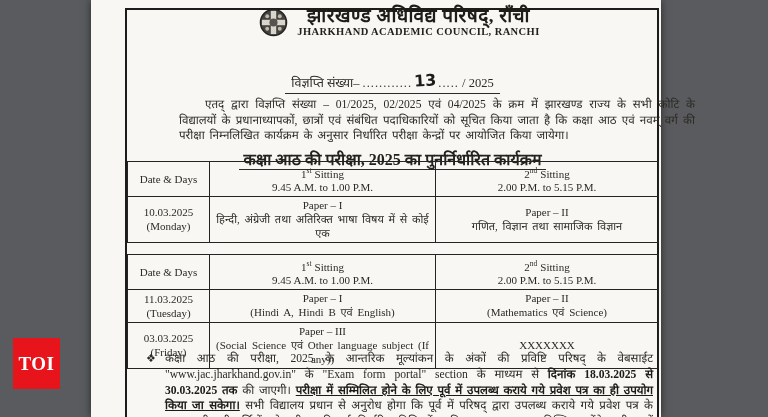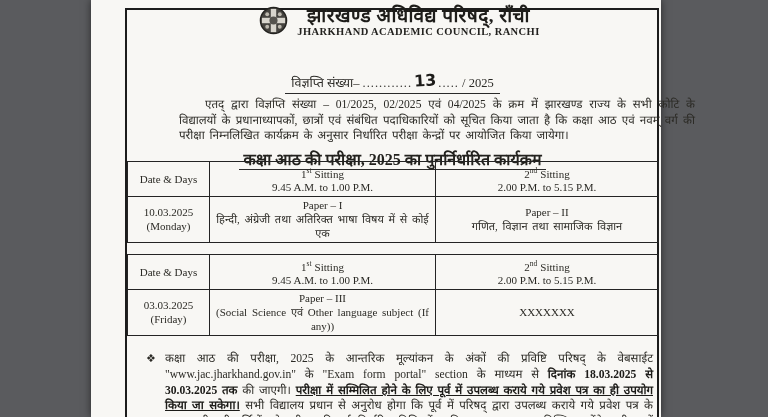--- a/index.html
+++ b/index.html
@@ -9,21 +9,21 @@
   .page{ position:absolute; left:91px; top:0; width:570px; height:417px;
          background:#f8f7f4; box-shadow:0 0 8px rgba(0,0,0,.55); color:#26241f; }
 
   .border-box{ position:absolute; left:34px; top:8px; width:534px; height:430px;
                border:2px solid #1c1c1c; }
 
   .inner{ position:absolute; left:36px; top:0; width:531px; height:417px; }
 
   
   .org-header{ position:absolute; top:6px; left:14px; width:517px;
-               display:flex; justify-content:center; align-items:flex-start; gap:9px; }
+               display:flex; justify-content:center; align-items:center; gap:9px; }
   .emblem{ width:29px; height:29px; flex:0 0 auto; }
   .org-titles{ text-align:center; }
   .org-hindi{ font-size:19px; font-weight:bold; color:#1e1d1a; line-height:20px; letter-spacing:.5px; }
   .org-english{ font-size:10.5px; font-weight:bold; letter-spacing:.4px; color:#23221f; line-height:12px; }
 
   
   .banner{ position:absolute; left:1px; top:44px; width:568px; height:23px;
            background:#101010; color:#f3f2ee; display:flex; align-items:center; justify-content:center;
            font-size:14px; font-weight:bold; letter-spacing:.3px; z-index:3; }
 
@@ -157,20 +157,34 @@
               <div class="hdr-line"><span>1</span><sup>st</sup><span class="sit-word">Sitting</span></div>
               <div class="hdr-line">9.45 A.M. to 1.00 P.M.</div>
             </td>
             <td>
               <div class="hdr-line"><span>2</span><sup>nd</sup><span class="sit-word">Sitting</span></div>
               <div class="hdr-line">2.00 P.M. to 5.15 P.M.</div>
             </td>
           </tr>
           <tr>
             <td class="date-cell">
+              <div>11.03.2025</div>
+              <div>(Tuesday)</div>
+            </td>
+            <td>
+              <div class="paper-title">Paper – I</div>
+              <div class="paper-desc">(Hindi A, Hindi B एवं  English)</div>
+            </td>
+            <td>
+              <div class="paper-title">Paper – II</div>
+              <div class="paper-desc">(Mathematics एवं  Science)</div>
+            </td>
+          </tr>
+          <tr>
+            <td class="date-cell">
               <div>03.03.2025</div>
               <div>(Friday)</div>
             </td>
             <td>
               <div class="paper-title">Paper – III</div>
               <div class="paper-desc">(Social Science एवं  Other language subject (If any))</div>
             </td>
             <td>
               <div class="paper-title">XXXXXXX</div>
             </td>
@@ -180,14 +194,17 @@
 
       <div class="note">
         <span class="note-bullet">❖</span>
         <p class="note-text"><span>कक्षा आठ की परीक्षा, 2025 के आन्तरिक मूल्यांकन के अंकों की प्रविष्टि परिषद् के वेबसाईट "www.jac.jharkhand.gov.in" के "Exam form portal" section के माध्यम से </span><span class="bold">दिनांक 18.03.2025 से 30.03.2025 तक</span><span> की जाएगी। </span><span class="bold-underline">परीक्षा में सम्मिलित होने के लिए पूर्व में उपलब्ध कराये गये प्रवेश पत्र का ही उपयोग किया जा सकेगा।</span><span> सभी विद्यालय प्रधान से अनुरोध होगा कि पूर्व में परिषद् द्वारा उपलब्ध कराये गये प्रवेश पत्र के साथ सभी परीक्षार्थियों को परीक्षा की नई निर्धारित तिथि में शामिल कराया जाना सुनिश्चित करेंगे। परीक्षा में सम्मिलित होने हेतु</span></p>
       </div>
 
     </div>
 
   </div>
 
+  <div class="toi-badge">
+    <span>TOI</span>
+  </div>
 
 </div>
 
 </body></html>

